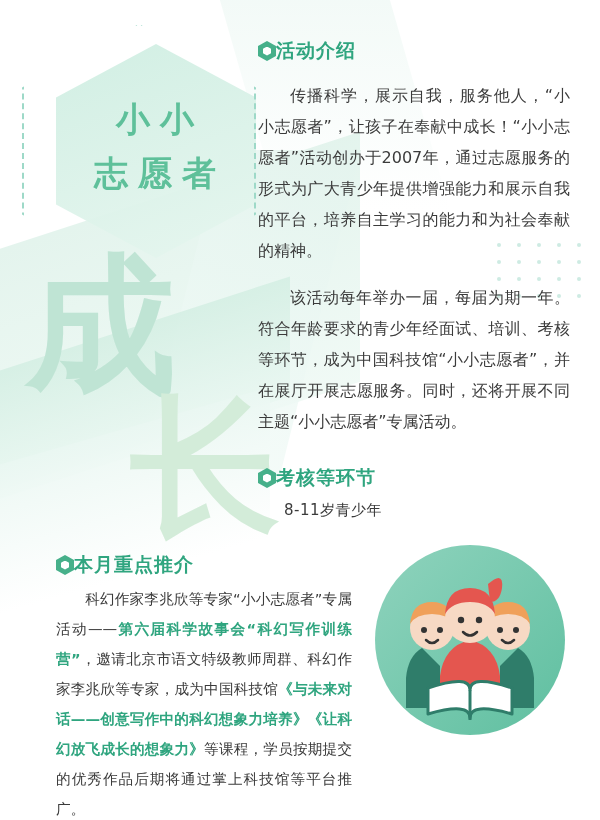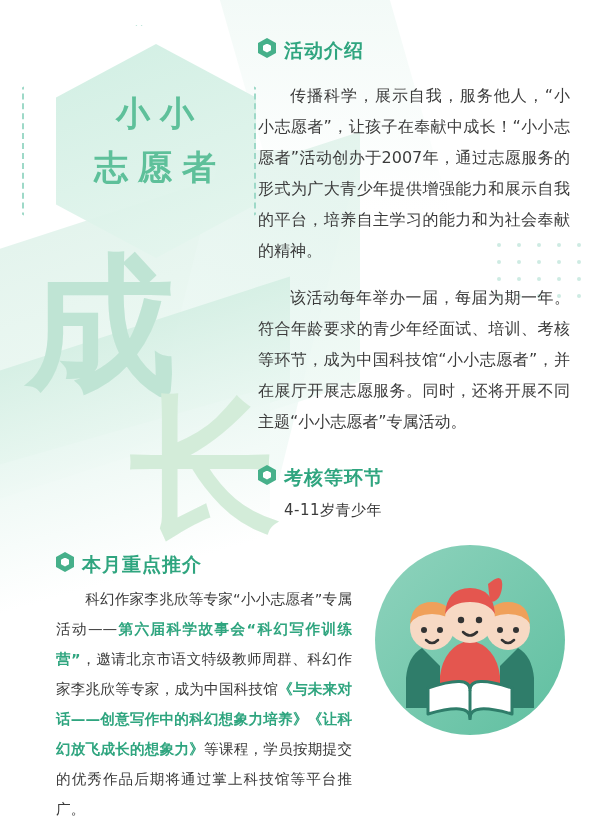--- a/index.html
+++ b/index.html
@@ -83,21 +83,21 @@
   .dots {
     position: absolute;
     right: 16px; top: 240px;
     width: 90px; height: 60px;
     opacity: .5;
   }
 
   
   .title-hex {
     position: absolute;
-    left: 60px; top: 46px;
+    left: 60px; top: 52px;
     width: 190px; height: 190px;
     display: flex;
     flex-direction: column;
     align-items: center;
     justify-content: center;
     gap: 8px;
   }
   .title-hex .line {
     font-size: 34px;
     letter-spacing: 10px;
@@ -126,21 +126,21 @@
   }
 
   
   .col-right {
     position: absolute;
     left: 258px; top: 34px;
     width: 312px;
   }
   .section-head {
     display: flex;
-    gap: 8px;
+    align-items: center;
     margin-bottom: 6px;
   }
   .hex-bullet {
     width: 18px; height: 20px;
     background: #46b08a;
     clip-path: polygon(50% 0%, 100% 25%, 100% 75%, 50% 100%, 0% 75%, 0% 25%);
     position: relative;
     flex: 0 0 auto;
   }
   .hex-bullet::after {
@@ -259,21 +259,21 @@
       </div>
       <p class="para">传播科学，展示自我，服务他人，“小小志愿者”，让孩子在奉献中成长！“小小志愿者”活动创办于2007年，通过志愿服务的形式为广大青少年提供增强能力和展示自我的平台，培养自主学习的能力和为社会奉献的精神。</p>
       <p class="para">该活动每年举办一届，每届为期一年。符合年龄要求的青少年经面试、培训、考核等环节，成为中国科技馆“小小志愿者”，并在展厅开展志愿服务。同时，还将开展不同主题“小小志愿者”专属活动。</p>
     </div>
 
     <div class="sec-target">
       <div class="section-head">
         <span class="hex-bullet"></span>
         <span class="section-title">考核等环节</span>
       </div>
-      <div class="target-text">4-11岁青少年</div>
+      <div class="target-text">8-11岁青少年</div>
     </div>
 
   </div>
 
   <svg class="illus" viewBox="0 0 200 200">
     <defs>
       <linearGradient id="circGrad" x1="0" y1="0" x2="1" y2="1">
         <stop offset="0%" stop-color="#8fd3bd"></stop>
         <stop offset="100%" stop-color="#5fbfa0"></stop>
       </linearGradient>

